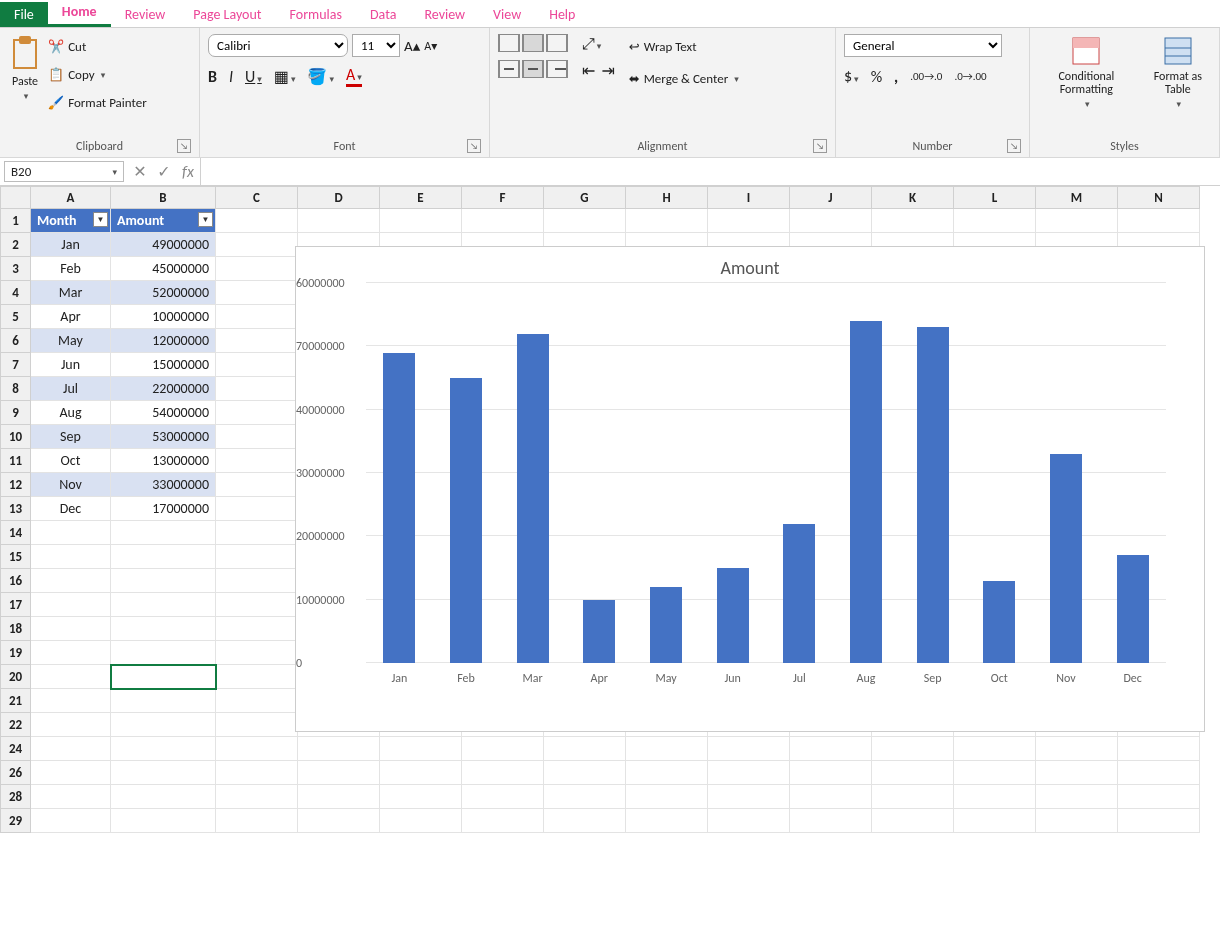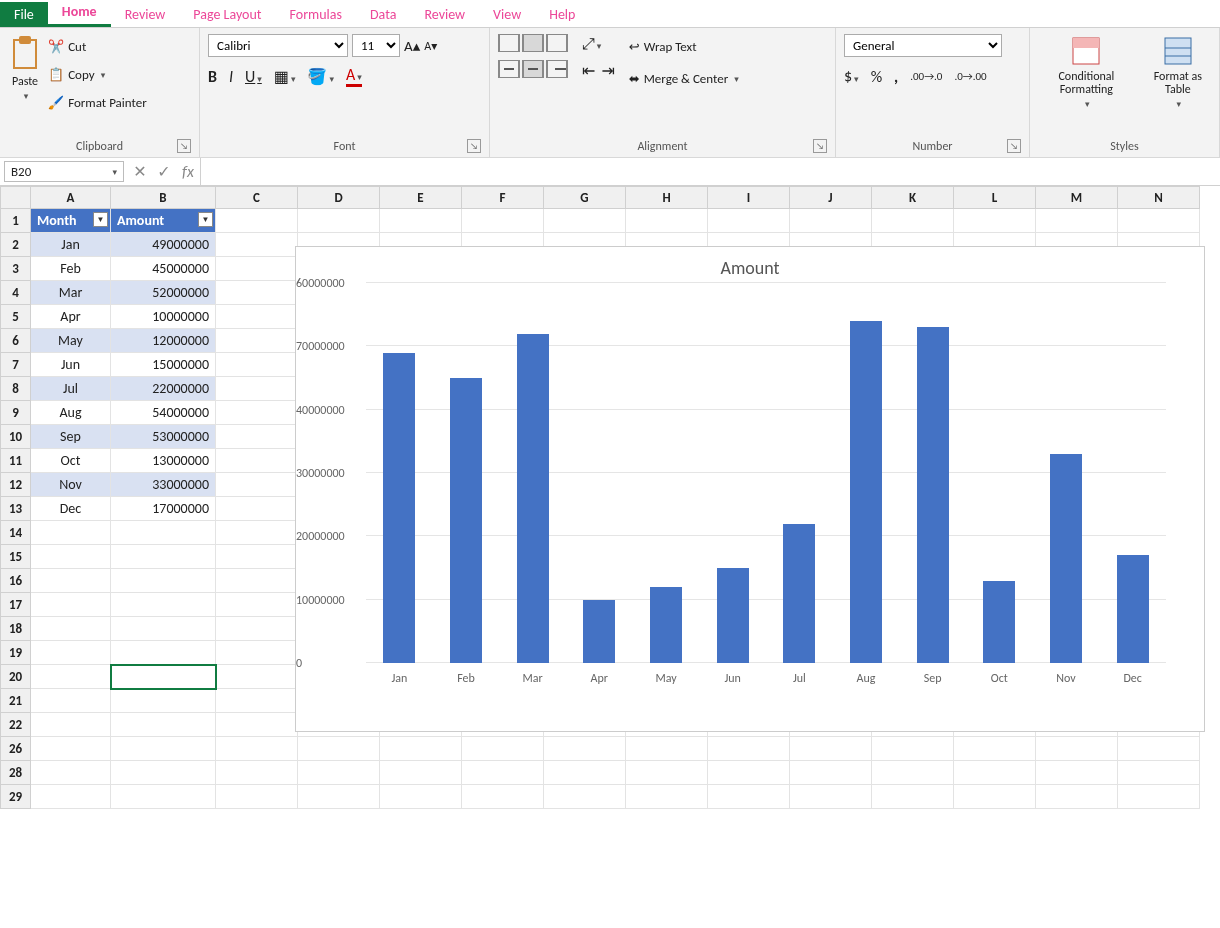--- a/index.html
+++ b/index.html
@@ -91,21 +91,21 @@
           <span>Format Painter</span>
         </div>
       </div>
     </div>
     <div class="group-label"><span>Clipboard</span><span class="launcher">↘</span></div>
   </div>
 
   <div class="group" style="width:290px;">
     <div class="group-body" style="flex-direction:column;gap:8px;align-items:flex-start;">
       <div style="display:flex;gap:4px;align-items:center;">
-        <select style="width:140px;"><option>Calibri</option></select>
+        <select style="width:140px;border-radius:7px;"><option>Calibri</option></select>
         <select style="width:48px;"><option>11</option></select>
         <span style="font-size:15px;">A▴</span>
         <span style="font-size:12px;">A▾</span>
       </div>
       <div style="display:flex;gap:12px;align-items:center;">
         <span style="font-weight:700;">B</span>
         <span style="font-style:italic;">I</span>
         <span style="text-decoration:underline;"><span>U</span><span class="chev">▾</span></span>
         <span>▦<span class="chev">▾</span></span>
         <span>🪣<span class="chev">▾</span></span>
@@ -610,20 +610,37 @@
           <td class="cell"></td>
           <td class="cell"></td>
           <td class="cell"></td>
           <td class="cell"></td>
           <td class="cell"></td>
           <td class="cell"></td>
           <td class="cell"></td>
         </tr>
         <tr>
           <th class="rowhead">22</th>
+          <td class="cell"></td>
+          <td class="cell"></td>
+          <td class="cell"></td>
+          <td class="cell"></td>
+          <td class="cell"></td>
+          <td class="cell"></td>
+          <td class="cell"></td>
+          <td class="cell"></td>
+          <td class="cell"></td>
+          <td class="cell"></td>
+          <td class="cell"></td>
+          <td class="cell"></td>
+          <td class="cell"></td>
+          <td class="cell"></td>
+        </tr>
+        <tr>
+          <th class="rowhead">24</th>
           <td class="cell"></td>
           <td class="cell"></td>
           <td class="cell"></td>
           <td class="cell"></td>
           <td class="cell"></td>
           <td class="cell"></td>
           <td class="cell"></td>
           <td class="cell"></td>
           <td class="cell"></td>
           <td class="cell"></td>

